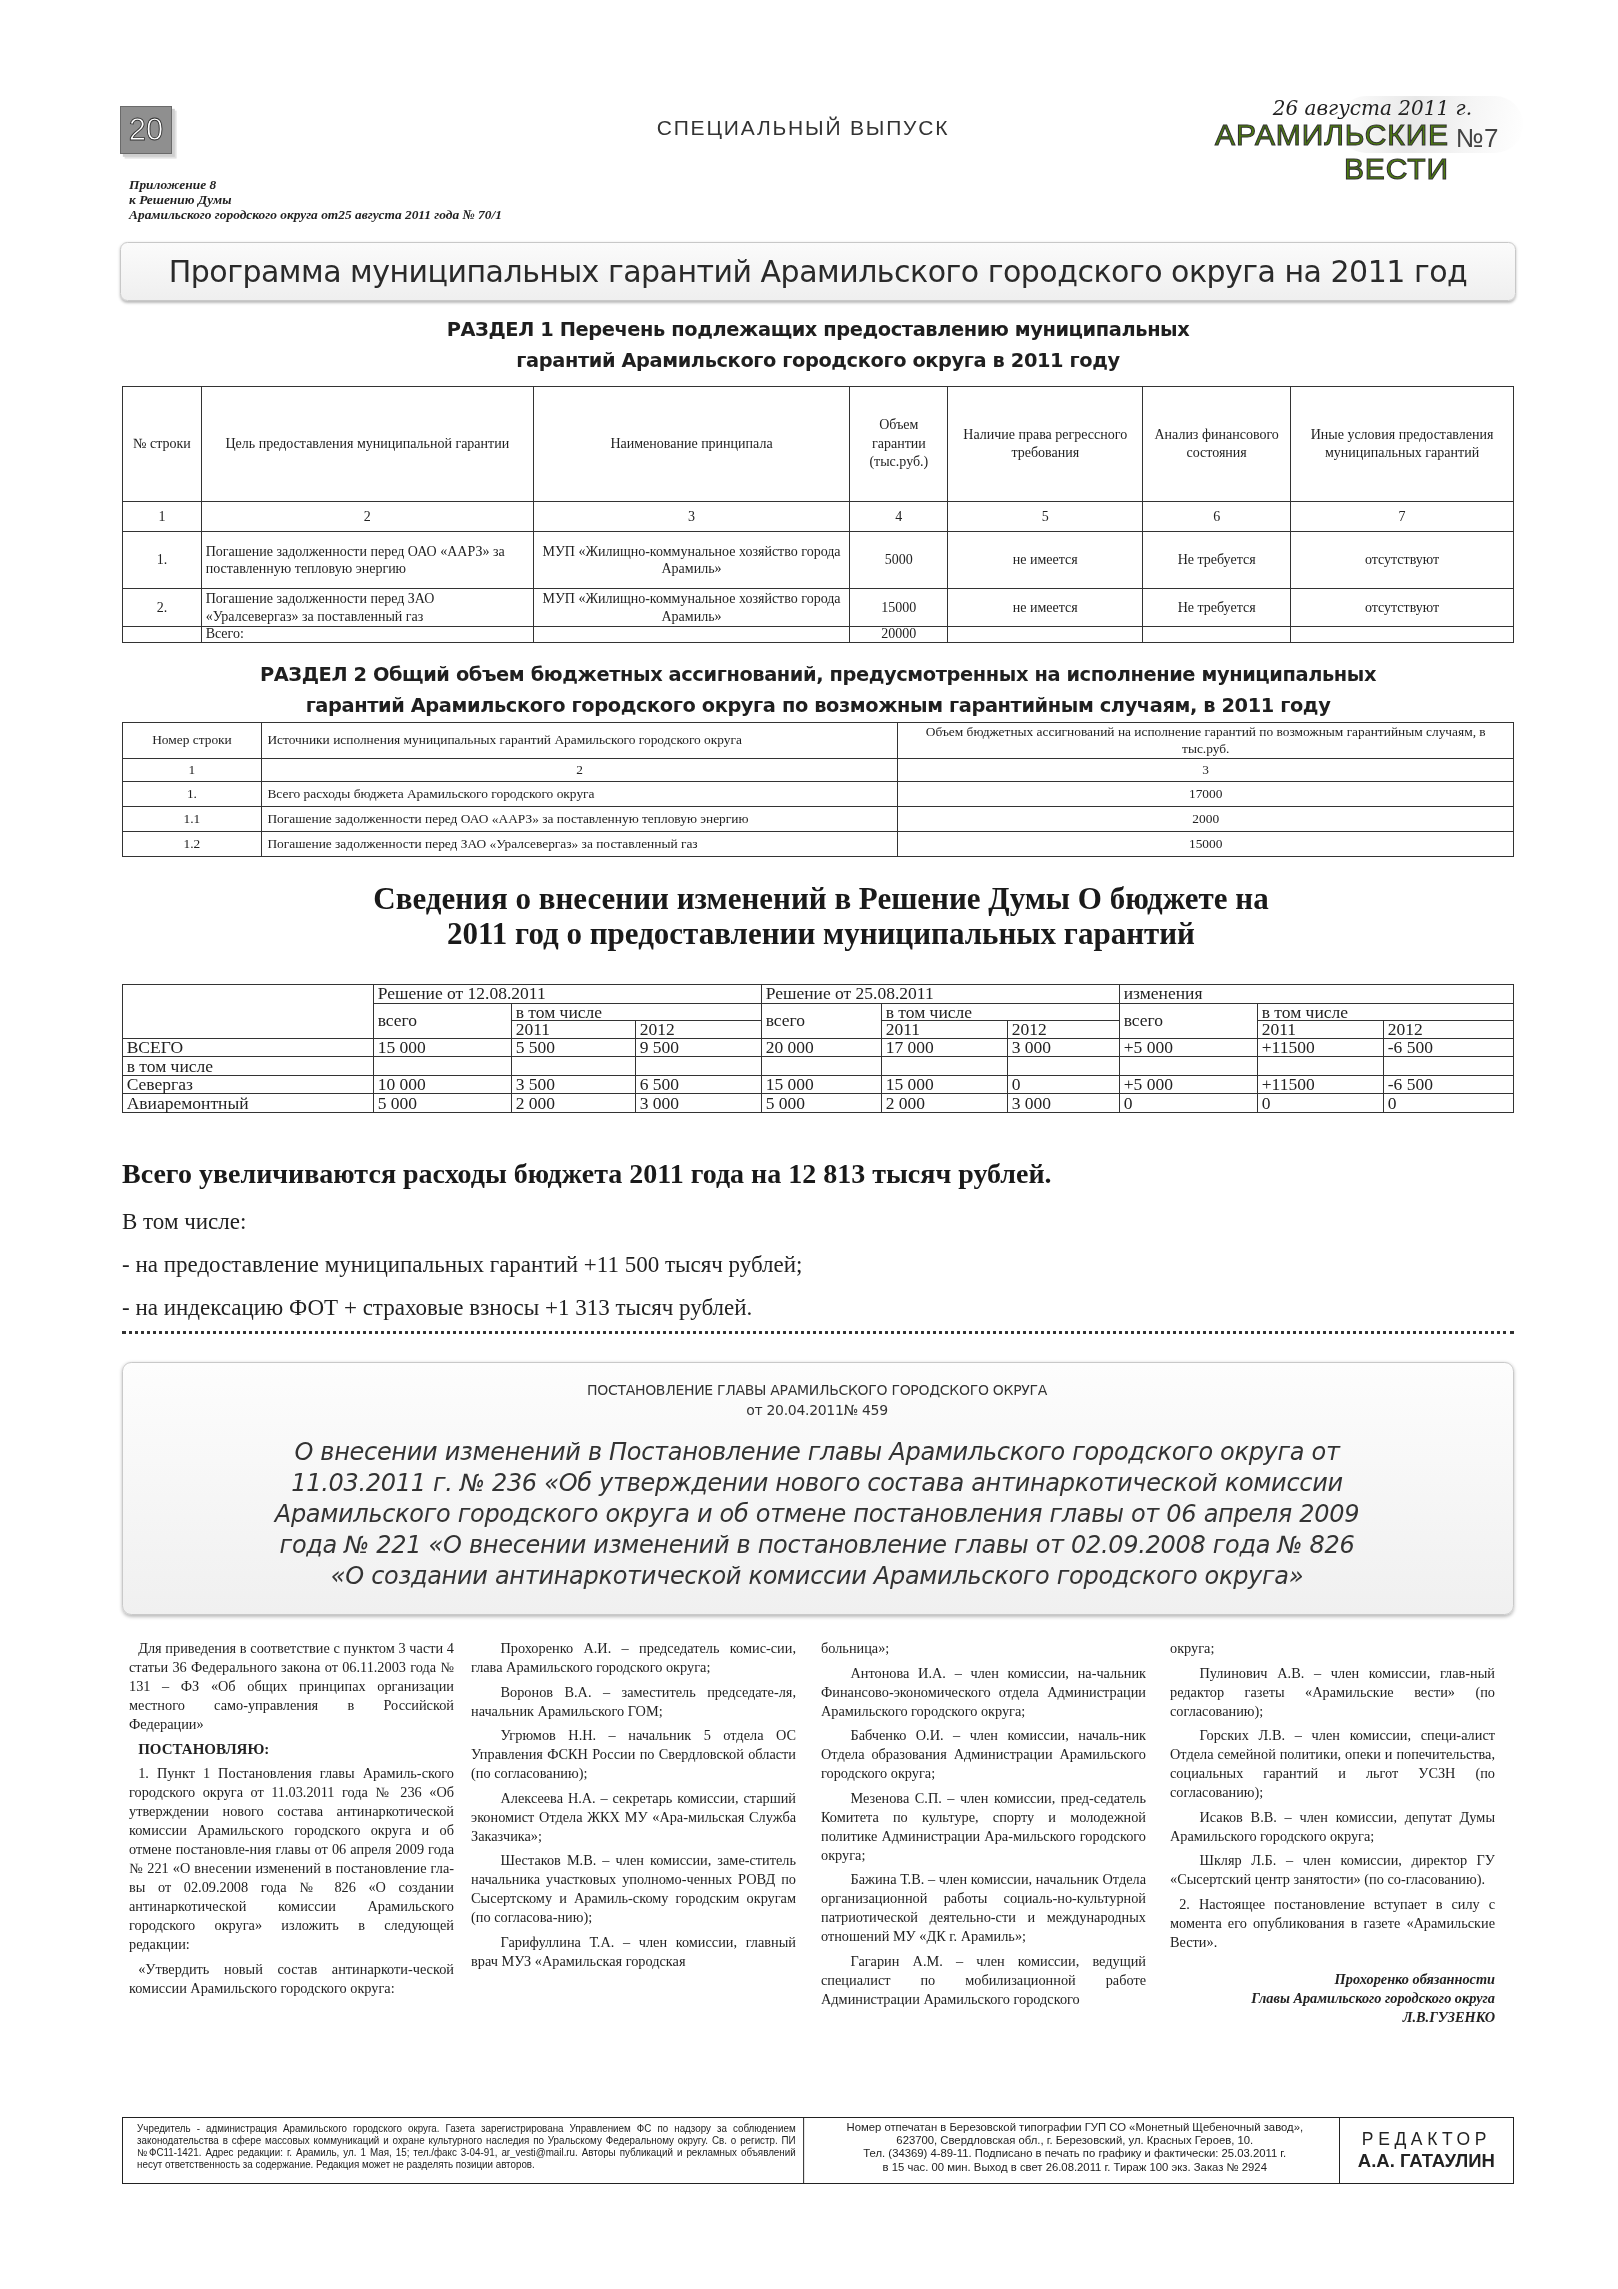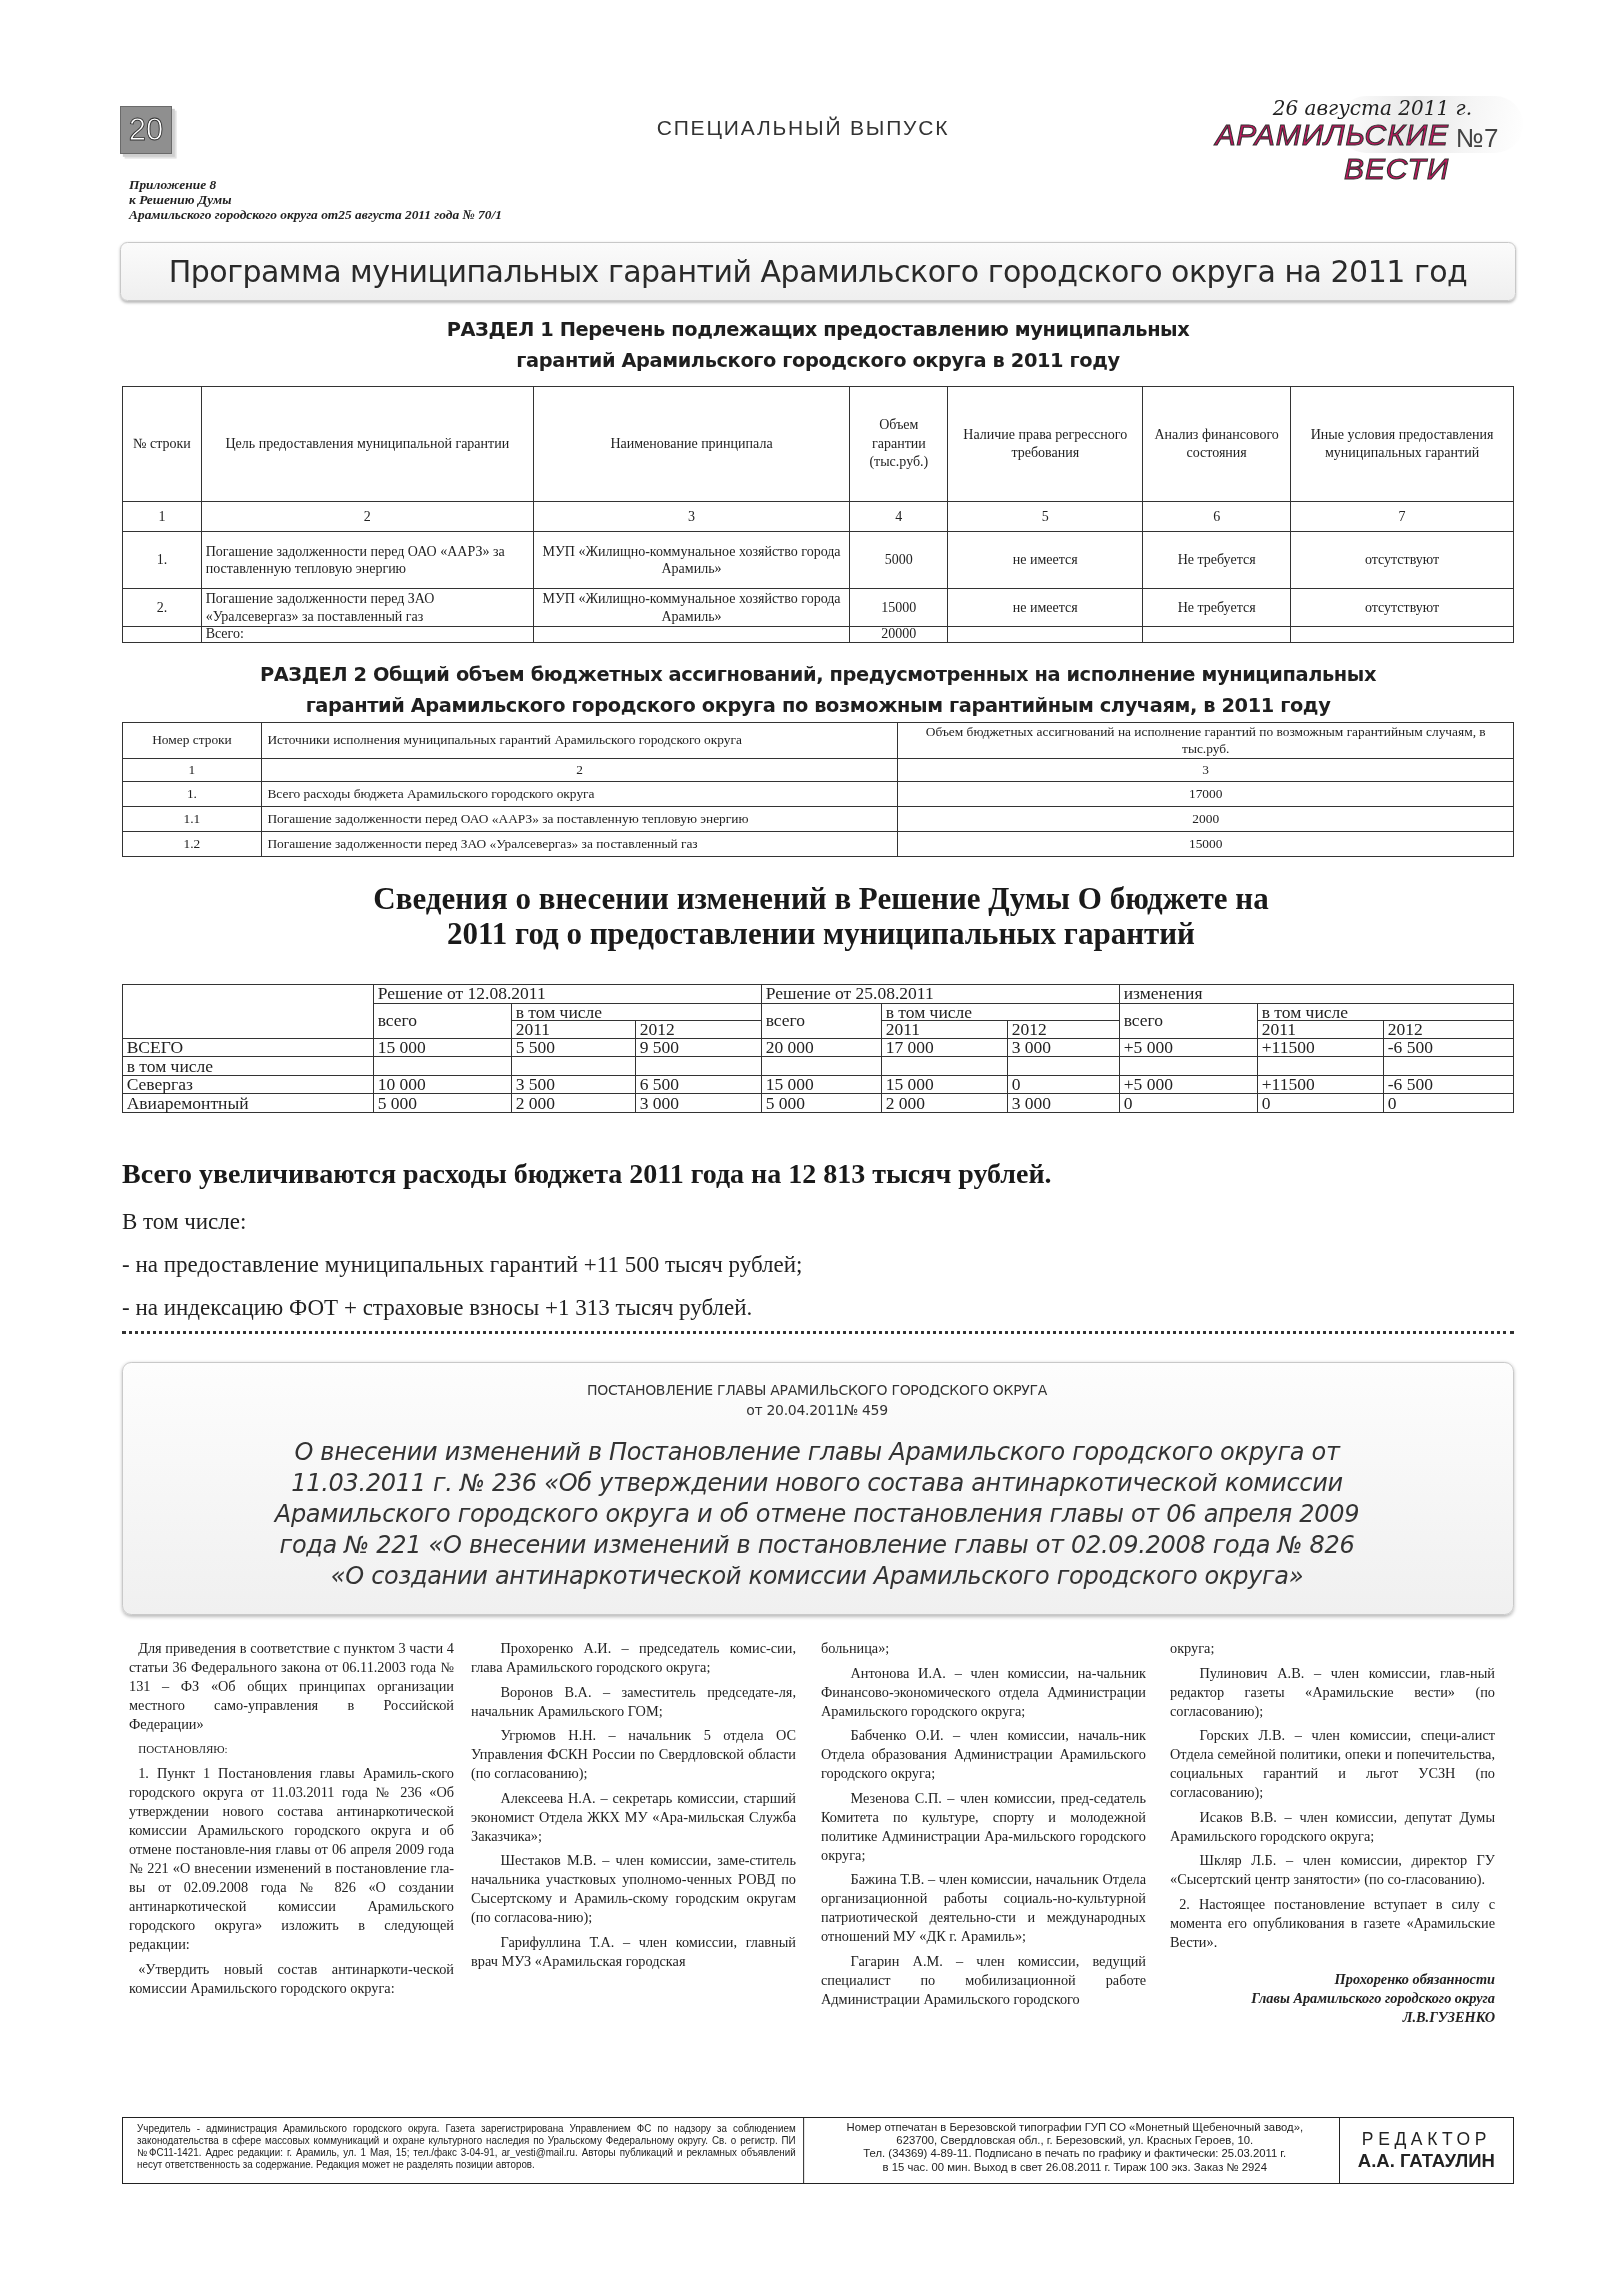--- a/index.html
+++ b/index.html
@@ -3,21 +3,21 @@
 <meta charset="utf-8">
 <style>
   html, body { margin:0; padding:0; background:#ffffff; }
   body { width:1619px; height:2290px; position:relative; overflow:hidden; color:#1a1a1a; font-family:"Liberation Serif", serif; }
   .abs { position:absolute; }
 
   
   .page-num { left:120px; top:106px; width:50px; height:46px; background:#8f8f8f; border:1.8px solid #6a6a6a; box-shadow:2.8px 2.8px 0 #cfcfcf, 4.6px 4.6px 0 #e2e2e2; display:flex; align-items:center; justify-content:center; font-family:"Liberation Sans", sans-serif; font-size:31px; color:#fff; -webkit-text-stroke:0.9px #333; }
   .special { left:646px; top:116px; width:314px; text-align:center; font-family:"Liberation Sans", sans-serif; font-size:21px; letter-spacing:1.8px; color:#333; }
   .mast-date { left:1241px; top:96px; width:231px; text-align:right; font-family:"DejaVu Serif", serif; font-style:italic; font-size:20px; color:#222; }
-  .mast-title { left:1172px; top:118px; width:277px; text-align:right; font-family:"Liberation Sans", sans-serif; font-size:30px; color:#be185d; -webkit-text-stroke:1.1px #333; letter-spacing:0.9px; font-style:italic; }
+  .mast-title { left:1172px; top:118px; width:277px; text-align:right; font-family:"Liberation Sans", sans-serif; font-size:30px; color:#4d7c0f; -webkit-text-stroke:1.1px #333; letter-spacing:0.9px; }
   .mast-no { left:1456px; top:123px; font-family:"Liberation Sans", sans-serif; font-size:26px; color:#444; }
   .mast-swoosh { left:1338px; top:96px; width:185px; height:57px; background:linear-gradient(100deg, rgba(255,255,255,0) 0%, #e8e8e8 40%, #f5f5f5 70%, rgba(255,255,255,0) 100%); border-radius:28px; }
 
   .appendix { left:129px; top:178px; font-size:13.4px; font-style:italic; font-weight:bold; line-height:14.8px; color:#222; }
 
   .title-box { left:120px; top:242px; width:1394px; height:57px; border:0.9px solid #c8c8c8; border-radius:7.4px; background:linear-gradient(#fbfbfb, #efefef); box-shadow:0 1.8px 2.8px #bbb; display:flex; align-items:center; justify-content:center; }
   .title-box span { font-family:"DejaVu Sans", sans-serif; font-size:30px; color:#2a2a2a; letter-spacing:-0.5px; }
 
   .sec-head { font-family:"DejaVu Sans", sans-serif; font-weight:bold; font-size:19.4px; line-height:31px; text-align:center; color:#1f1f1f; letter-spacing:-0.4px; }
 
@@ -59,21 +59,21 @@
   
   .decree-box { left:122px; top:1362px; width:1390px; height:251px; border:0.9px solid #c9c9c9; border-radius:9.2px; background:linear-gradient(#fdfdfd, #f0f0f0); box-shadow:0 1.8px 3.7px #bbb; }
   .decree-head { left:122px; top:1380px; width:1390px; text-align:center; font-family:"DejaVu Sans", sans-serif; font-size:14px; line-height:20px; color:#333; letter-spacing:-0.3px; }
   .decree-title { left:148px; top:1437px; width:1338px; text-align:center; font-family:"DejaVu Sans", sans-serif; font-style:italic; font-size:24px; line-height:31px; color:#333; letter-spacing:-0.3px; }
 
   
   .col { top:1639px; width:325px; font-family:"Liberation Serif", serif; font-size:14.3px; line-height:19px; color:#222; text-align:justify; hyphens:manual; }
   .col p { margin:0 0 5.5px 0; text-indent:9.2px; }
   .col p.ind2 { text-indent:29.5px; }
   .col p.noind { text-indent:0; }
-  .col p.head { font-weight:normal; font-size:11px; text-indent:9.2px; margin:1.8px 0 5.5px; }
+  .col p.head { font-weight:bold; font-size:15px; text-indent:9.2px; margin:1.8px 0 5.5px; }
   .col p.sig { text-align:right; font-style:italic; font-weight:bold; text-indent:0; margin:0; }
   .c1 { left:129px; } .c2 { left:471px; } .c3 { left:821px; } .c4 { left:1170px; }
 
   
   .footer { left:122px; top:2117px; width:1390px; height:65px; border:1.8px solid #222; display:flex; font-family:"Liberation Sans", sans-serif; color:#222; }
   .foot-a { width:672px; padding:4.6px 7.4px; font-size:10px; line-height:12px; text-align:justify; border-right:1.8px solid #222; transform:scaleX(0.98); }
   .foot-b { width:517px; padding:2.8px 5.5px; font-size:11.3px; line-height:13.3px; text-align:center; border-right:1.8px solid #222; }
   .foot-c { flex:1; display:flex; flex-direction:column; align-items:center; justify-content:center; }
   .foot-c .r { font-size:17.5px; letter-spacing:4.6px; }
   .foot-c .n { font-size:18.5px; font-weight:bold; }

